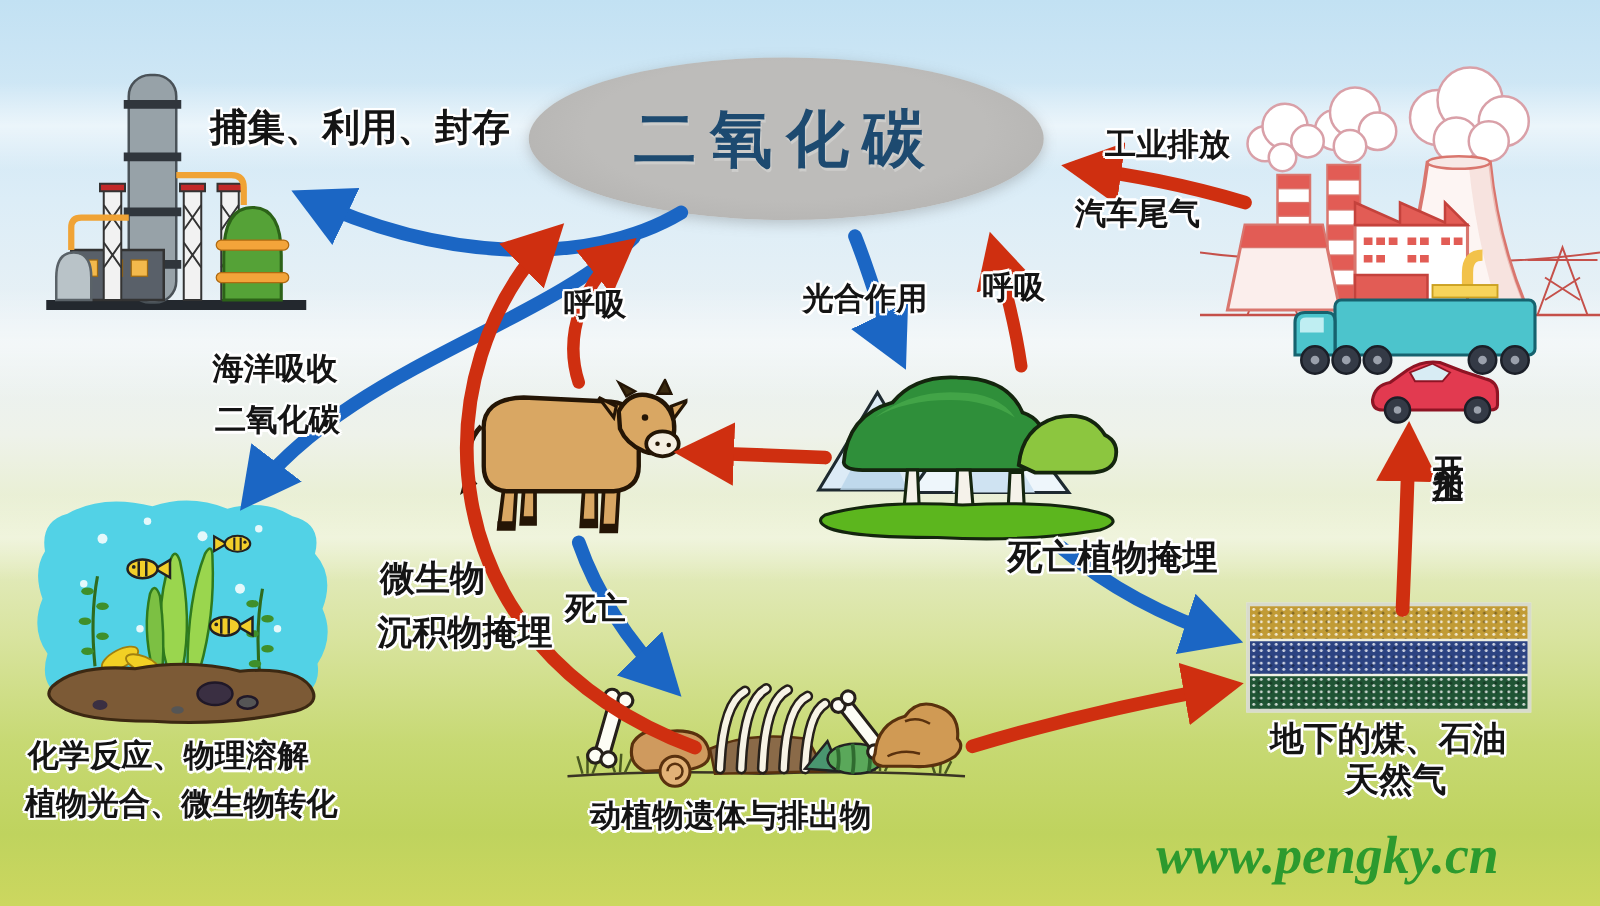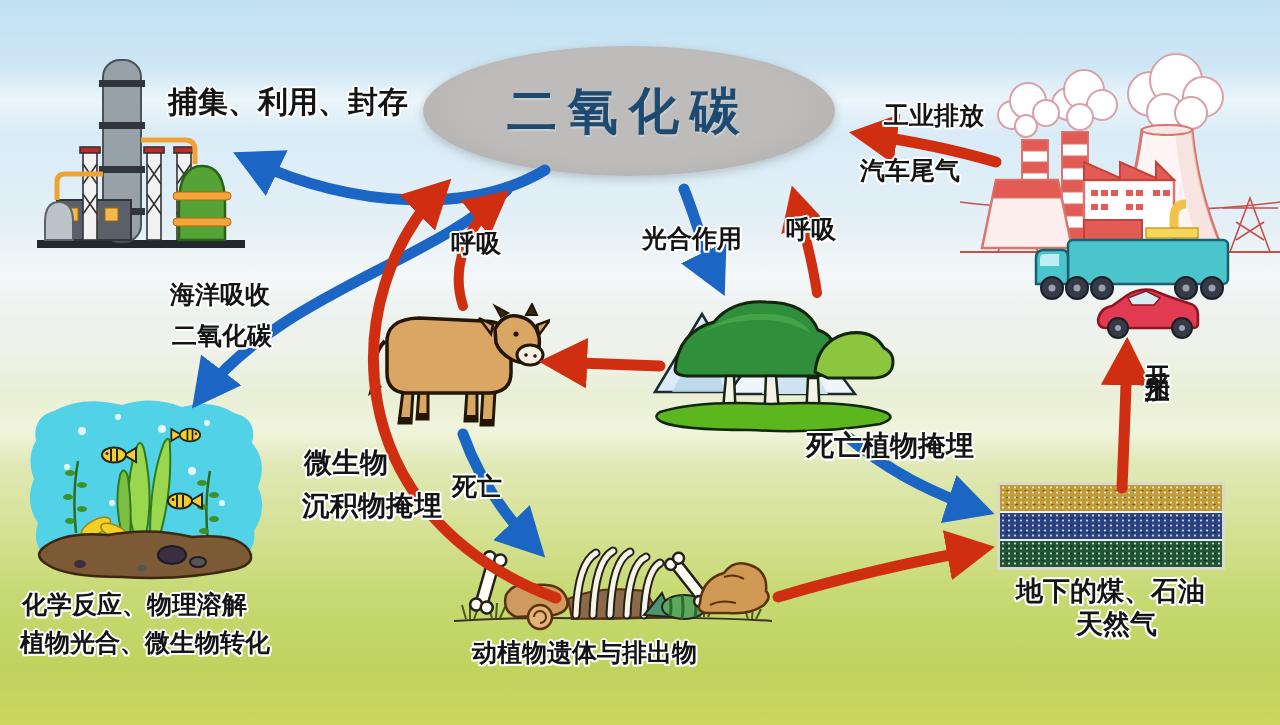--- a/index.html
+++ b/index.html
@@ -389,13 +389,14 @@
   <div class="lbl s28" style="left:302px;top:487px">沉积物掩埋</div>
   <div class="lbl s29" style="left:452px;top:470px">死亡</div>
   <div class="lbl s28" style="left:806px;top:427px">死亡植物掩埋</div>
   <div class="lbl s27" style="left:1016px;top:573px">地下的煤、石油</div>
   <div class="lbl s27" style="left:1076px;top:606px">天然气</div>
   <div class="lbl s29 vertical" style="left:1142px;top:346px">开采加工</div>
   <div class="lbl s29" style="left:20px;top:626px">植物光合、微生物转化</div>
   <div class="lbl s29" style="left:22px;top:588px">化学反应、物理溶解</div>
   <div class="lbl s29" style="left:472px;top:636px">动植物遗体与排出物</div>
 
+  <div id="watermark">www.pengky.cn</div>
 </div>
 
 </body></html>

